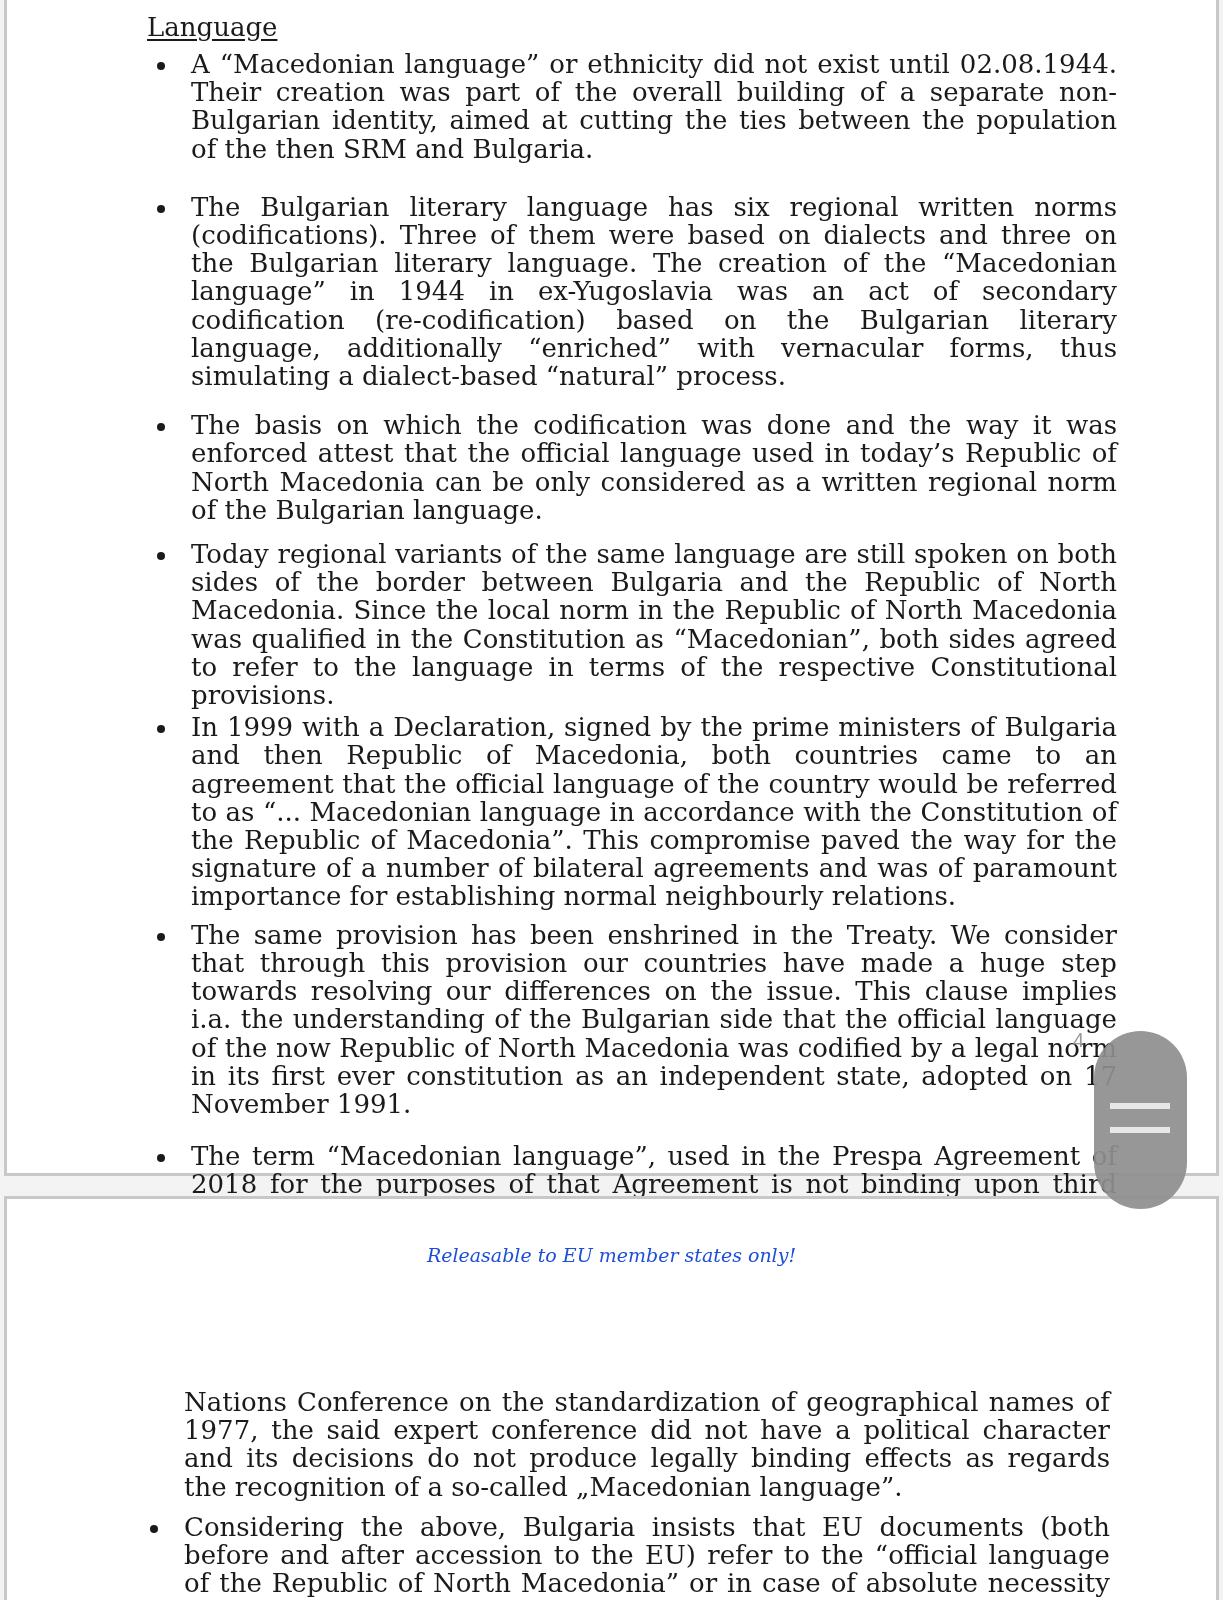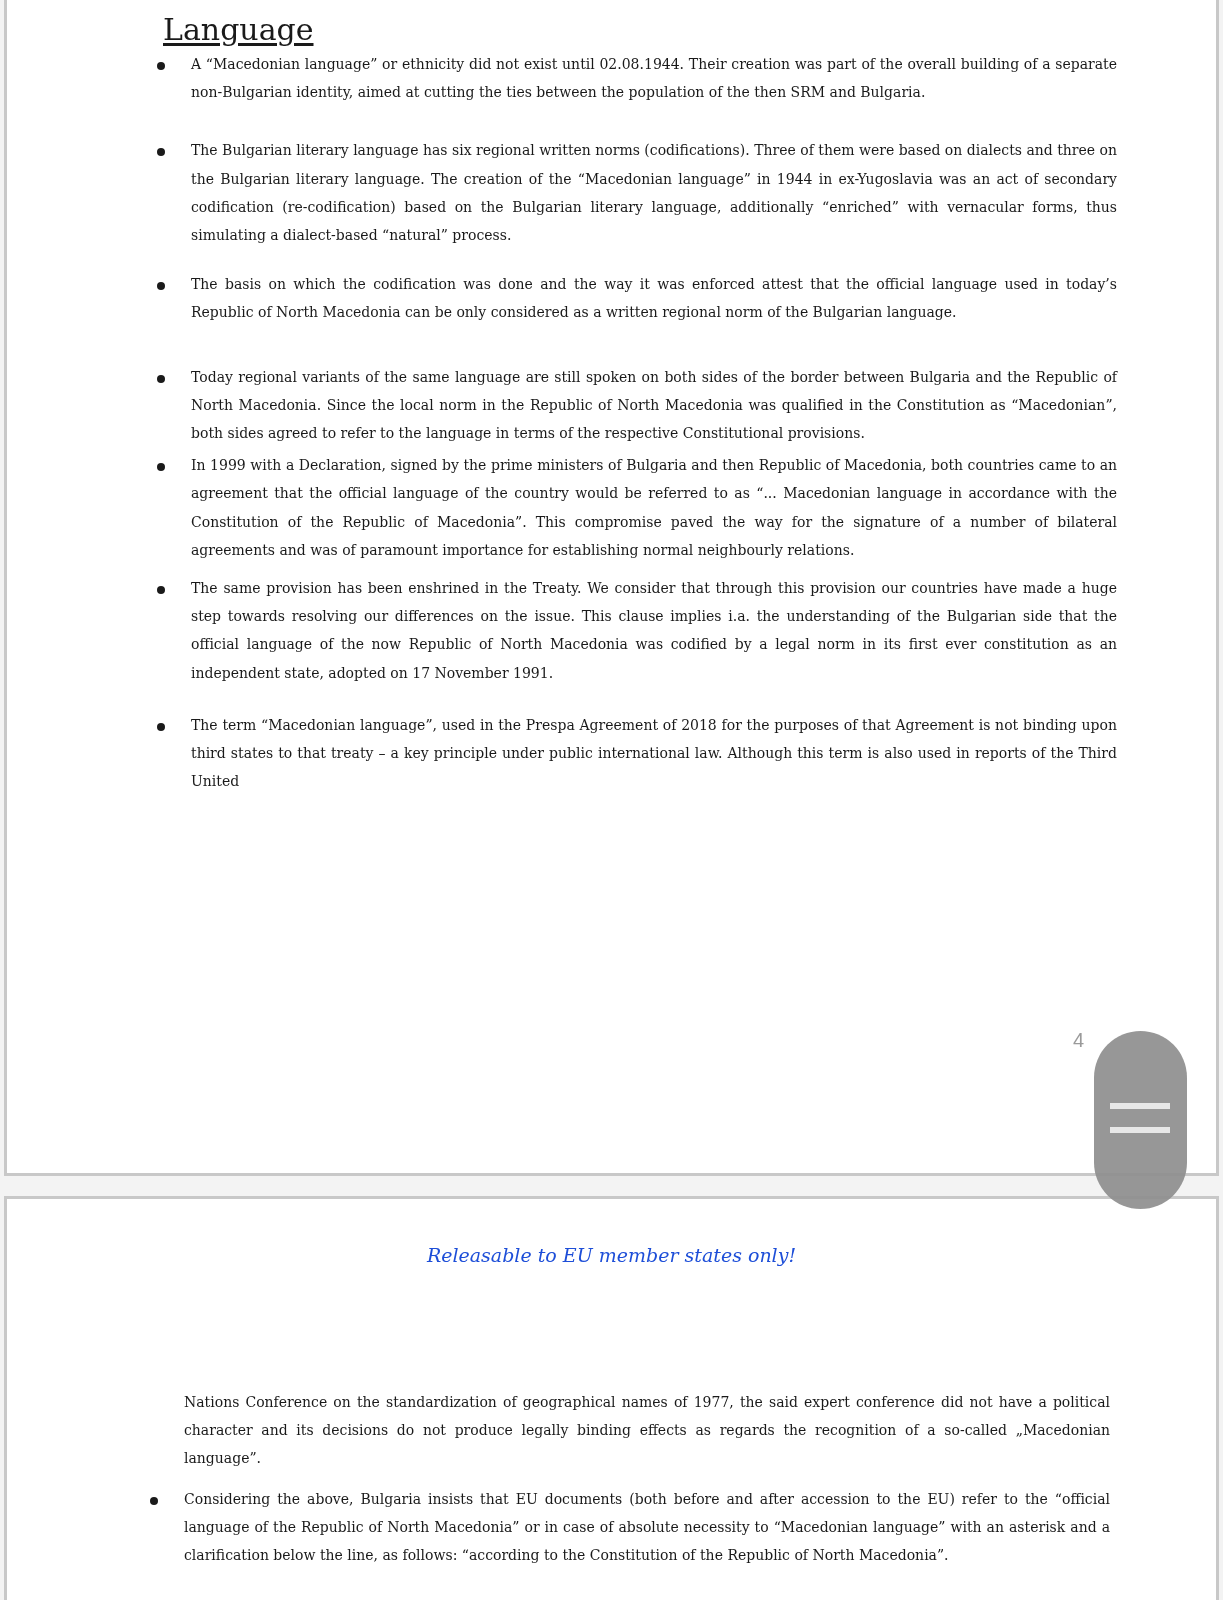--- a/index.html
+++ b/index.html
@@ -16,31 +16,31 @@
     border: 3px solid #c8c8c8;
     box-sizing: border-box;
   }
   #page1 { top: -6px; height: 1182px; border-top: none; }
   #page2 { top: 1196px; height: 420px; border-bottom: none; }
   .top-fragment {
     position: absolute; top: -6px; left: 380px; width: 520px; height: 14px;
     overflow: hidden; color: #222; font-size: 20px; letter-spacing: 2px;
   }
   .heading {
-    position: absolute; left: 156px; top: 18px;
-    font-size: 30px; text-decoration: underline; text-underline-offset: 3px; text-align: center;
+    position: absolute; left: 140px; top: 18px;
+    font-size: 26px; text-decoration: underline; text-underline-offset: 3px; text-align: center;
   }
   ul.bullets { list-style: none; margin: 0; padding: 0; position: absolute; left: 150px; width: 960px; }
   ul.bullets li { position: relative; padding-left: 34px; }
   ul.bullets li .dot {
     position: absolute; left: 0; top: 12px; width: 8px; height: 8px;
     background: #1a1a1a; border-radius: 50%;
   }
   ul.bullets li p {
-    margin: 0; font-size: 14px; line-height: 28.2px; text-align: justify;
+    margin: 0; font-size: 26px; line-height: 28.2px; text-align: justify;
   }
   #list1 { top: 56px; }
   .page-number {
     position: absolute; right: 132px; top: 1035px;
     color: #9a9a9a; font-size: 20px; font-family: "Liberation Sans", sans-serif;
   }
   .footer-note {
     position: absolute; left: 0; right: 0; top: 1244px; text-align: center;
     color: #1d4ed8; font-style: italic; font-size: 19px;
   }
@@ -63,21 +63,21 @@
 
   <ul class="bullets" id="list1">
     <li style="margin-bottom:30px">
       <span class="dot"></span>
       <p>A “Macedonian language” or ethnicity did not exist until 02.08.1944. Their creation was part of the overall building of a separate non-Bulgarian identity, aimed at cutting the ties between the population of the then SRM and Bulgaria.</p>
     </li>
     <li style="margin-bottom:21px">
       <span class="dot"></span>
       <p>The Bulgarian literary language has six regional written norms (codifications). Three of them were based on dialects and three on the Bulgarian literary language. The creation of the “Macedonian language” in 1944 in ex-Yugoslavia was an act of secondary codification (re-codification) based on the Bulgarian literary language, additionally “enriched” with vernacular forms, thus simulating a dialect-based “natural” process.</p>
     </li>
-    <li style="margin-bottom:36px">
+    <li style="margin-bottom:16px">
       <span class="dot"></span>
       <p>The basis on which the codification was done and the way it was enforced attest that the official language used in today’s Republic of North Macedonia can be only considered as a written regional norm of the Bulgarian language.</p>
     </li>
     <li style="margin-bottom:4px">
       <span class="dot"></span>
       <p>Today regional variants of the same language are still spoken on both sides of the border between Bulgaria and the Republic of North Macedonia. Since the local norm in the Republic of North Macedonia was qualified in the Constitution as “Macedonian”, both sides agreed to refer to the language in terms of the respective Constitutional provisions.</p>
     </li>
     <li style="margin-bottom:10px">
       <span class="dot"></span>
       <p>In 1999 with a Declaration, signed by the prime ministers of Bulgaria and then Republic of Macedonia, both countries came to an agreement that the official language of the country would be referred to as “... Macedonian language in accordance with the Constitution of the Republic of Macedonia”. This compromise paved the way for the signature of a number of bilateral agreements and was of paramount importance for establishing normal neighbourly relations.</p>

